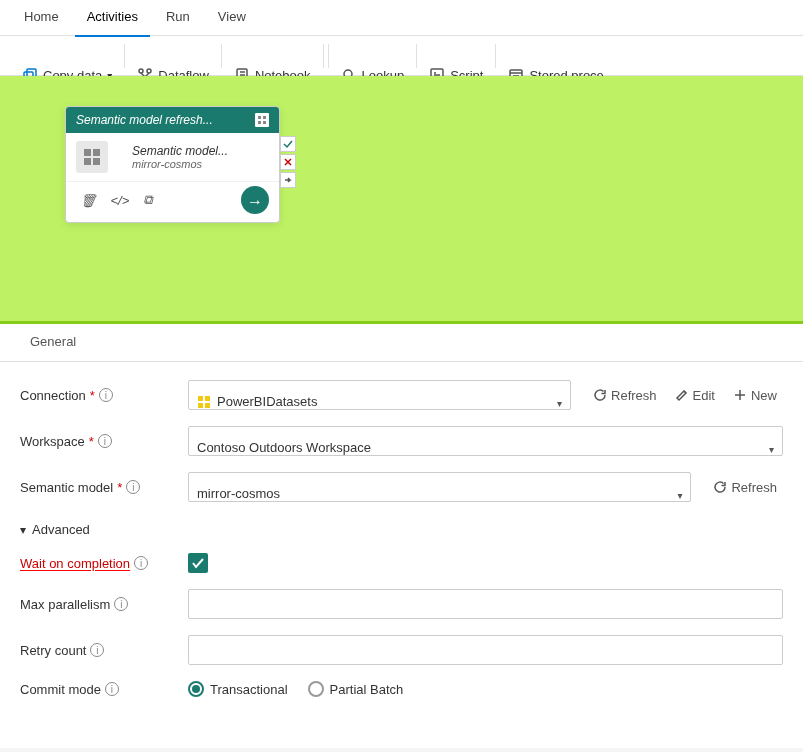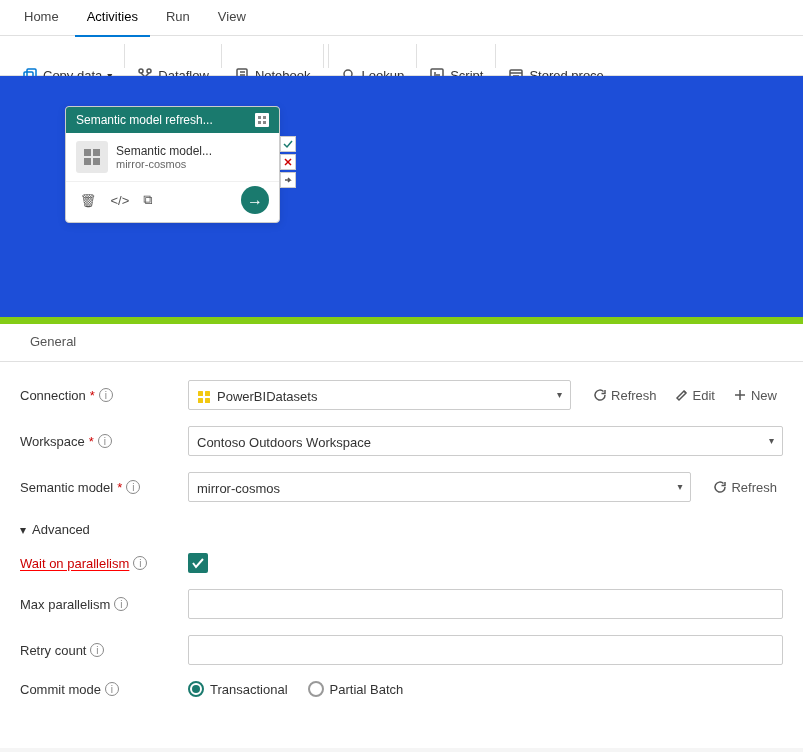--- a/index.html
+++ b/index.html
@@ -10,26 +10,26 @@
     .nav-item { padding: 8px 12px; cursor: pointer; font-size: 13px; color: #444; border-bottom: 2px solid transparent; line-height: 20px; }
     .nav-item.active { color: #000000; border-bottom: 2px solid #0078d4; font-weight: 500; }
 
     
     .toolbar { display: flex; align-items: center; background: #fff; border-bottom: 1px solid #e0e0e0; height: 40px; padding: 0 12px; gap: 0; }
     .toolbar-btn { display: flex; align-items: center; gap: 5px; padding: 6px 10px; cursor: pointer; font-size: 13px; color: #333; border-radius: 2px; white-space: nowrap; margin-top: 39px; }
     .toolbar-btn svg { width: 16px; height: 16px; }
     .toolbar-divider { width: 1px; height: 24px; background: #e0e0e0; margin: 0 2px; }
 
     
-    .canvas-area { background: #1d4ed8; height: 248px; position: relative; border-bottom: 7px solid #84cc16; }
+    .canvas-area { background: #bef264; height: 248px; position: relative; border-bottom: 3px solid #84cc16; font-style: italic; }
 
     
     .activity-node { position: absolute; top: 30px; left: 65px; width: 215px; background: #fff; border: 1px solid #ccc; border-radius: 4px; box-shadow: 0 2px 8px rgba(0,0,0,0.1); }
     .activity-node-header { background: #1a7a6e; color: #fff; padding: 6px 10px; font-size: 12px; font-weight: 500; border-radius: 3px 3px 0 0; display: flex; justify-content: space-between; align-items: center; }
-    .activity-node-body { padding: 8px 10px; display: flex; align-items: center; gap: 8px; }
+    .activity-node-body { padding: 8px 10px; display: flex; align-items: center; gap: 24px; }
     .activity-icon { width: 32px; height: 32px; background: #e8e8e8; border-radius: 3px; display: flex; align-items: center; justify-content: center; }
     .activity-info { flex: 1; }
     .activity-name { font-size: 12px; font-weight: 500; color: #333; }
     .activity-sub { font-size: 11px; color: #666; }
     .activity-actions { display: flex; align-items: center; gap: 6px; padding: 4px 10px 8px; border-top: 1px solid #f0f0f0; }
     .activity-action-btn { cursor: pointer; color: #555; font-size: 13px; padding: 2px 4px; }
     .activity-arrow { width: 28px; height: 28px; background: #1a7a6e; border-radius: 50%; display: flex; align-items: center; justify-content: center; color: #fff; margin-left: auto; cursor: pointer; font-size: 16px; }
 
     
     .bottom-panel { background: #fff; padding: 0; flex: 1; }
@@ -38,21 +38,21 @@
     .panel-tab.active { color: #1a7a6e; border-bottom: 2px solid #1a7a6e; font-weight: 600; }
 
     .panel-content { padding: 18px 20px; overflow-y: auto; height: calc(752px - 36px - 40px - 248px - 42px); }
 
     .form-row { display: flex; align-items: center; margin-bottom: 16px; gap: 8px; }
     .form-label { width: 160px; min-width: 160px; font-size: 13px; color: #333; display: flex; align-items: center; gap: 4px; }
     .required { color: #c00; }
     .info-icon { width: 14px; height: 14px; border-radius: 50%; border: 1px solid #888; color: #888; font-size: 10px; display: inline-flex; align-items: center; justify-content: center; cursor: pointer; flex-shrink: 0; }
 
     .form-control { flex: 1; }
-    .select-box { display: flex; align-items: flex-start; border: 1px solid #ccc; border-radius: 2px; background: #fff; height: 30px; padding: 8px 8px; cursor: pointer; justify-content: space-between; }
+    .select-box { display: flex; align-items: flex-end; border: 1px solid #ccc; border-radius: 2px; background: #fff; height: 30px; padding: 0 8px; cursor: pointer; justify-content: space-between; }
     .select-value { font-size: 13px; color: #333; flex: 1; display: flex; align-items: center; gap: 6px; }
     .chevron-down { font-size: 10px; color: #555; }
 
     .inline-actions { display: flex; align-items: center; gap: 6px; margin-left: 8px; white-space: nowrap; }
     .inline-btn { display: flex; align-items: center; gap: 4px; cursor: pointer; color: #555; font-size: 13px; padding: 4px 6px; }
 
     .text-input { width: 100%; height: 30px; border: 1px solid #ccc; border-radius: 2px; padding: 0 8px; font-size: 13px; background: #fff; }
 
     .advanced-toggle { display: flex; align-items: center; gap: 6px; cursor: pointer; color: #333; font-size: 13px; padding: 4px 0; margin-bottom: 12px; }
 
@@ -290,21 +290,21 @@
       </div>
     </div>
 
     <div class="advanced-toggle">
       <span style="font-size:12px;">▾</span>
       <span>Advanced</span>
     </div>
 
     <div class="form-row">
       <div class="form-label">
-        <span class="underline-red label-red">Wait on parallelism</span>
+        <span class="underline-red label-red">Wait on completion</span>
         <span class="info-icon">i</span>
       </div>
       <div class="form-control">
         <div class="checkbox-container">
           <div class="custom-checkbox">
             <svg width="14" height="14" viewBox="0 0 14 14">
                 <polyline points="2,7 5,11 12,3" stroke="#fff" stroke-width="2" fill="none"></polyline>
               </svg>
           </div>
         </div>

